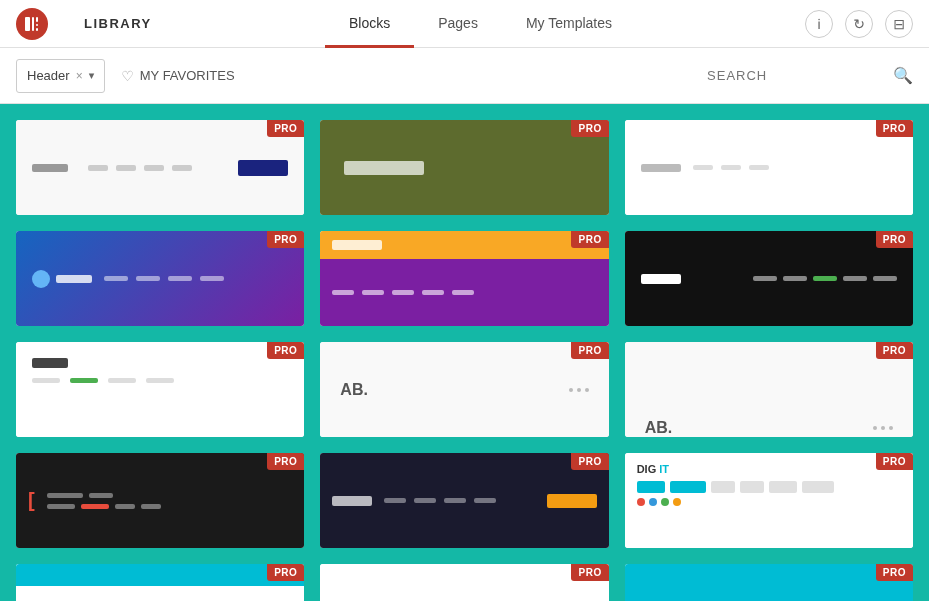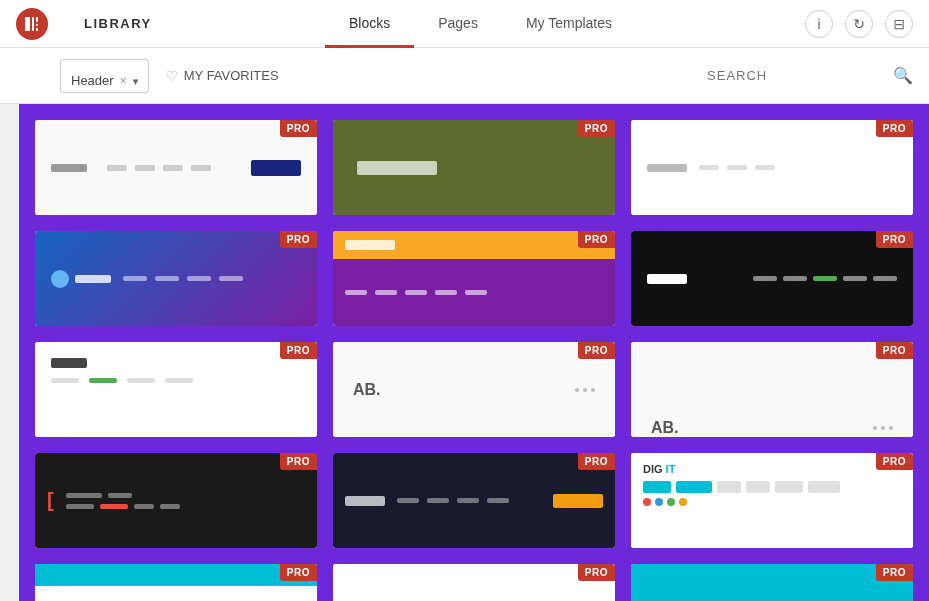--- a/index.html
+++ b/index.html
@@ -92,31 +92,30 @@
       display: flex;
       align-items: center;
       background: #fff;
       height: 56px;
       padding: 0 16px;
       border-bottom: 1px solid #e0e0e0;
       gap: 16px;
     }
     .filter-select {
       display: flex;
-      align-items: flex-end;
+      align-items: center;
       border: 1px solid #ccc;
       border-radius: 3px;
       padding: 4px 10px;
       font-size: 13px;
       color: #444;
       background: #fff;
       gap: 6px;
       cursor: pointer;
       height: 34px;
-      margin-left: 44px;
     }
     .filter-select .clear-x {
       color: #999;
       font-size: 12px;
       cursor: pointer;
     }
     .filter-select .arrow {
       color: #666;
       font-size: 11px;
     }
@@ -152,22 +151,21 @@
     }
 
     
     .grid-container {
       padding: 16px;
       display: grid;
       grid-template-columns: repeat(3, 1fr);
       gap: 16px;
       overflow-y: auto;
       height: calc(601px - 48px - 56px);
-      background: #6d28d9;
-      margin-left: 19px;
+      background: #14b8a6;
     }
     .card {
       background: #fff;
       border-radius: 3px;
       overflow: hidden;
       position: relative;
       height: 95px;
       cursor: pointer;
     }
     .card-inner {

